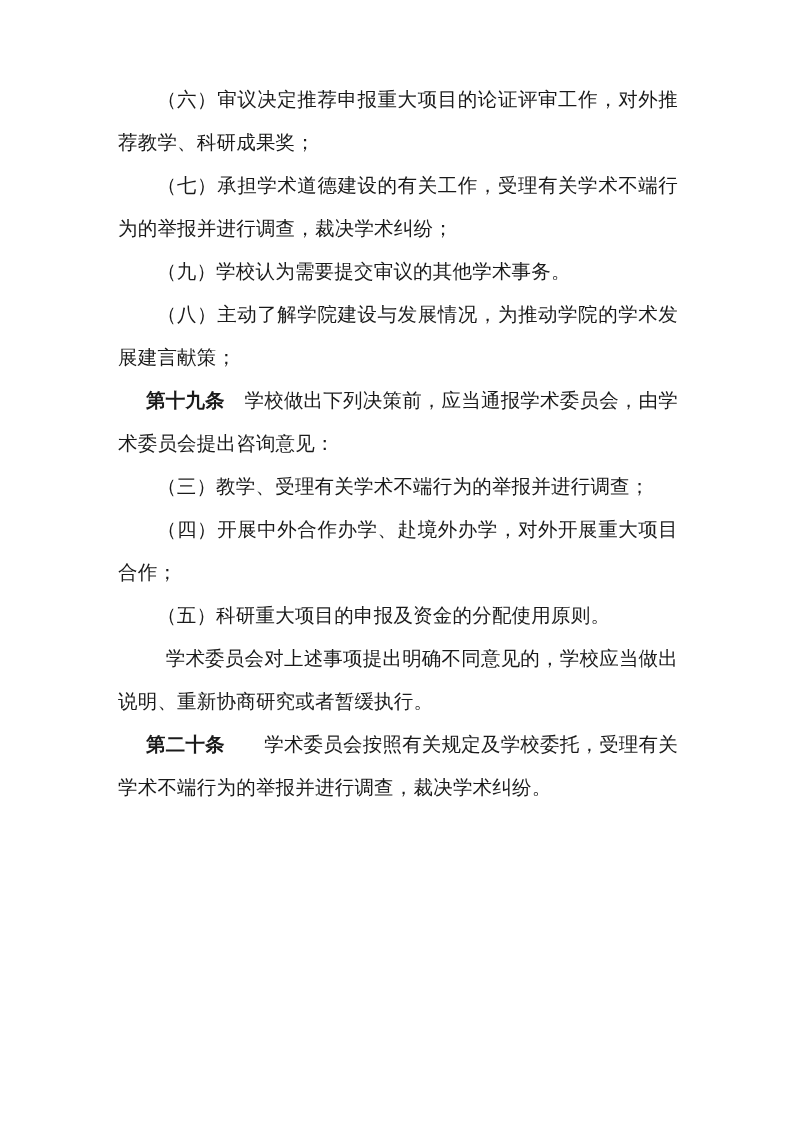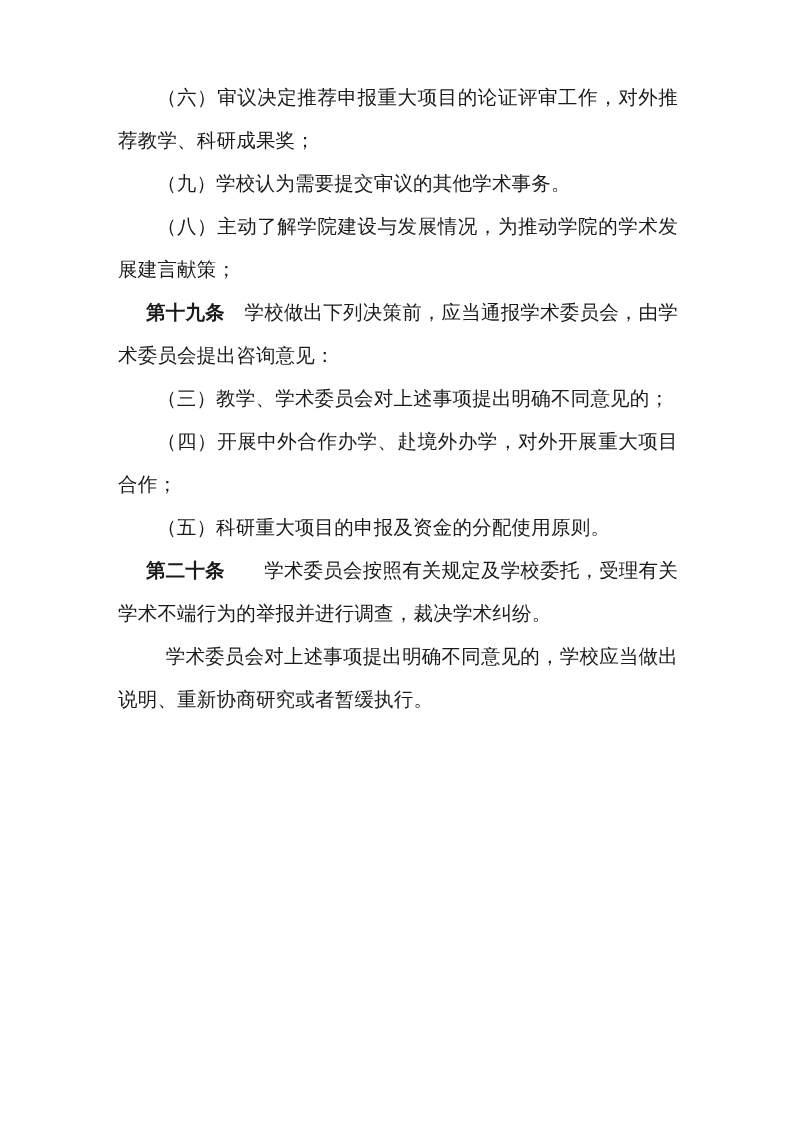--- a/index.html
+++ b/index.html
@@ -15,21 +15,21 @@
     margin: 0 auto;
     overflow: hidden;
   }
   .content {
     position: absolute;
     left: 118px;
     top: 78px;
     width: 560px;
   }
   .para {
-    font-family: Liberation Mono, monospace;
+    font-family: Liberation Serif, serif;
     font-size: 19.5px;
     line-height: 43px;
     color: #1a1a1a;
     text-align: justify;
     text-justify: inter-ideograph;
     margin: 0;
     letter-spacing: 0.2px;
   }
   .indent {
     text-indent: 39px;
@@ -40,22 +40,23 @@
   .bold-lead {
     font-weight: bold;
   }
 </style>
 </head>
 <body>
 
 <div class="page">
   <div class="content" id="body-container">
       <p class="para indent">（六）审议决定推荐申报重大项目的论证评审工作，对外推荐教学、科研成果奖；</p>
+      <p class="para indent">（七）承担学术道德建设的有关工作，受理有关学术不端行为的举报并进行调查，裁决学术纠纷；</p>
       <p class="para indent">（九）学校认为需要提交审议的其他学术事务。</p>
       <p class="para indent">（八）主动了解学院建设与发展情况，为推动学院的学术发展建言献策；</p>
       <p class="para indent-small"><span class="bold-lead">第十九条</span><span>　学校做出下列决策前，应当通报学术委员会，由学术委员会提出咨询意见：</span></p>
-      <p class="para indent">（三）教学、学术委员会对上述事项提出明确不同意见的；</p>
+      <p class="para indent">（三）教学、受理有关学术不端行为的举报并进行调查；</p>
       <p class="para indent">（四）开展中外合作办学、赴境外办学，对外开展重大项目合作；</p>
       <p class="para indent">（五）科研重大项目的申报及资金的分配使用原则。</p>
+      <p class="para indent-small">　学术委员会对上述事项提出明确不同意见的，学校应当做出说明、重新协商研究或者暂缓执行。</p>
       <p class="para indent-small"><span class="bold-lead">第二十条</span><span>　　学术委员会按照有关规定及学校委托，受理有关学术不端行为的举报并进行调查，裁决学术纠纷。</span></p>
-      <p class="para indent-small">　学术委员会对上述事项提出明确不同意见的，学校应当做出说明、重新协商研究或者暂缓执行。</p>
     </div>
 </div>
 
 </body></html>

